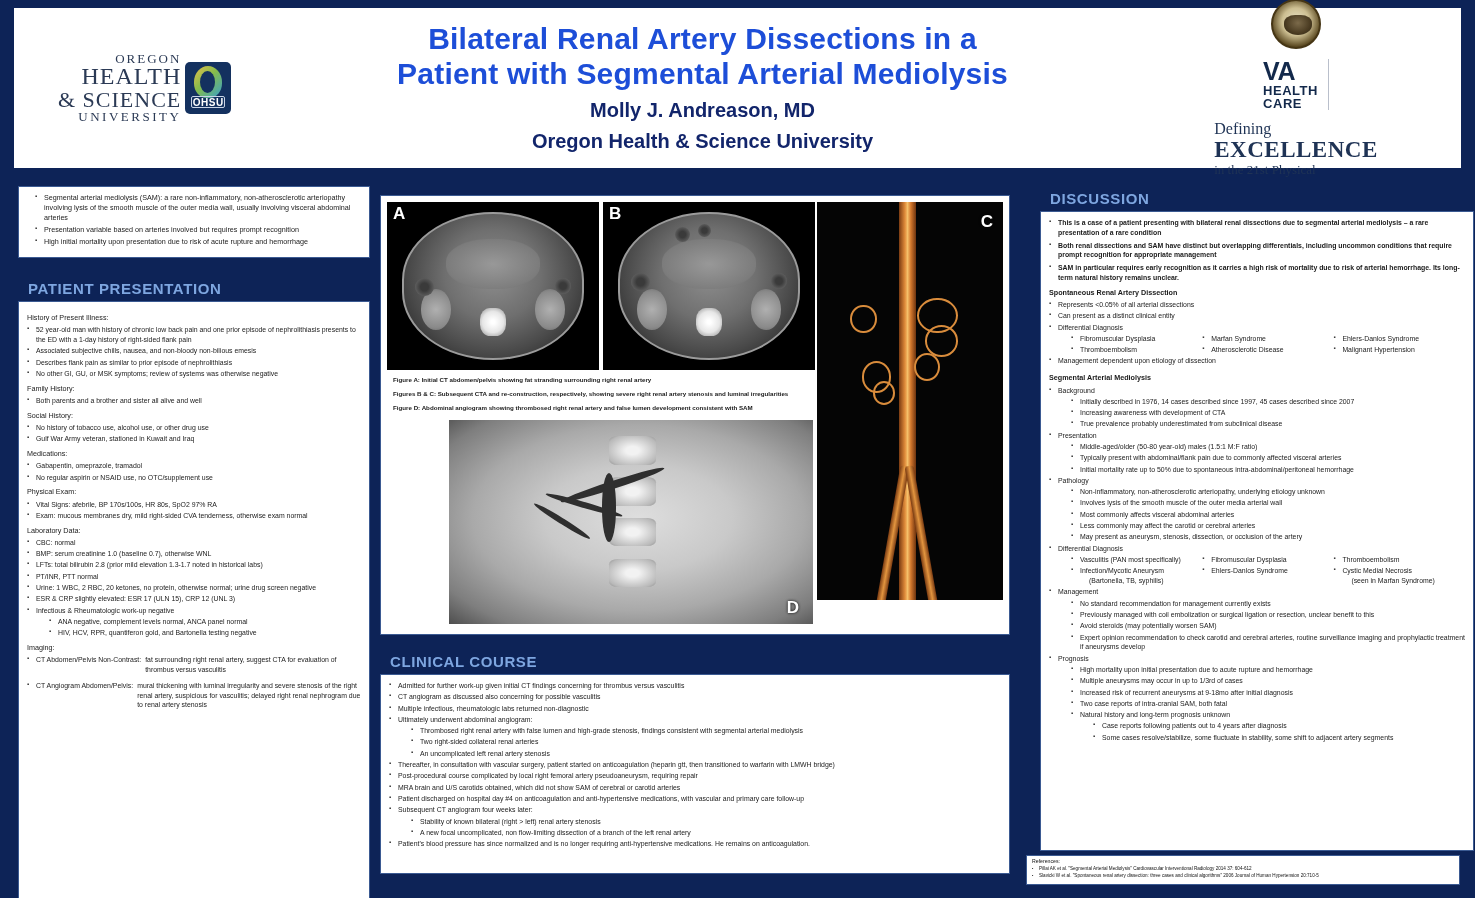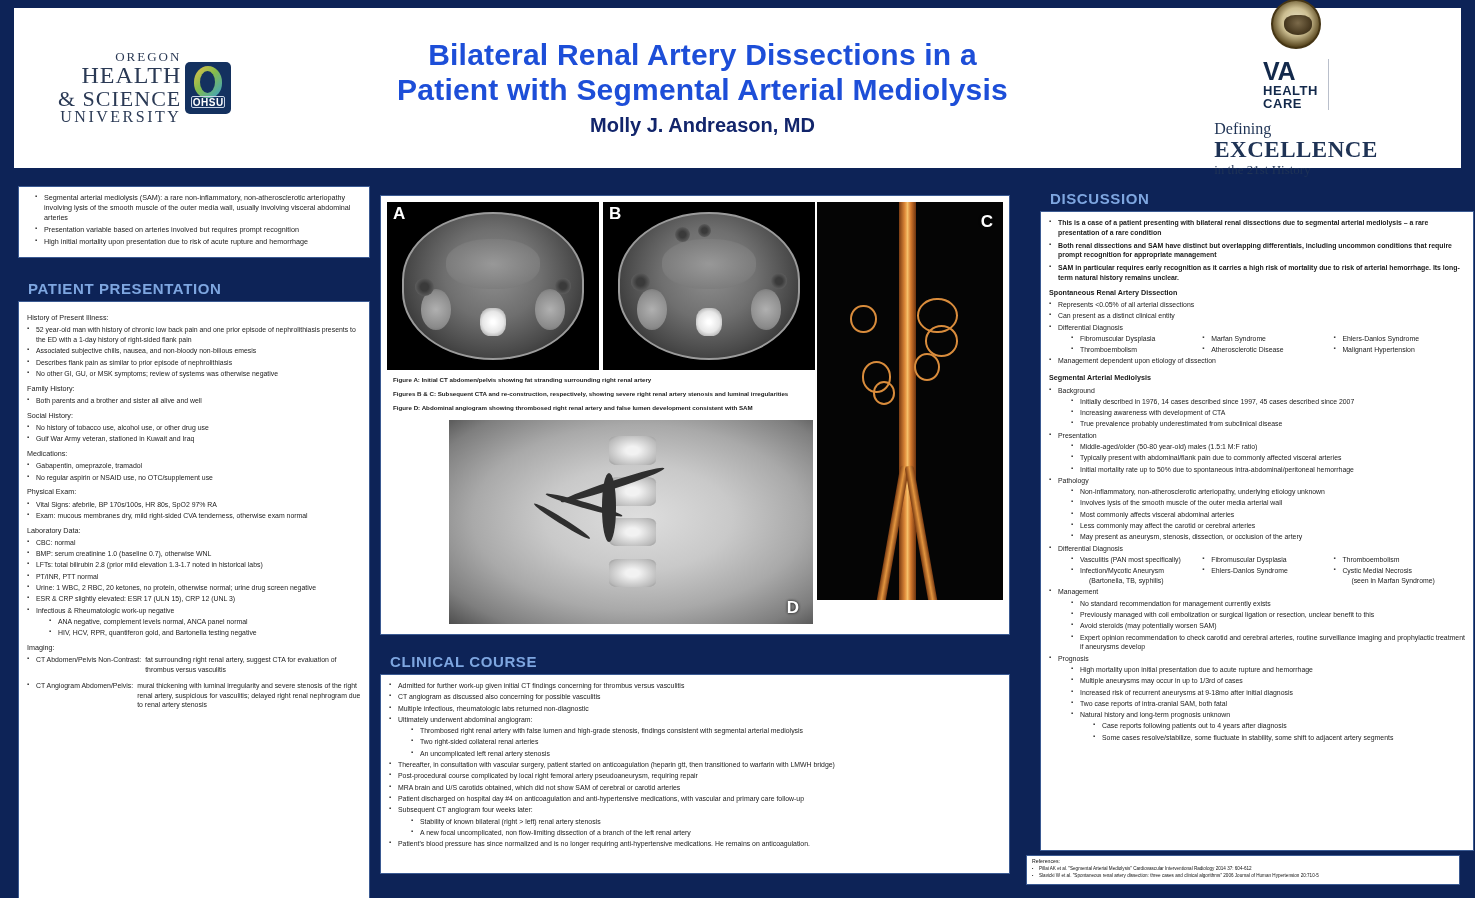--- a/index.html
+++ b/index.html
@@ -30,21 +30,21 @@
   .ohsu-logo { display: flex; align-items: center; gap: 4px; }
   .ohsu-words {
     color: #2b3a55;
     font-family: "Liberation Serif", serif;
     text-align: right;
     line-height: 0.98;
   }
   .ohsu-words .l1 { font-size: 13px; letter-spacing: 2px; }
   .ohsu-words .l2 { font-size: 24px; letter-spacing: 1px; font-weight: 400;}
   .ohsu-words .l3 { font-size: 22px; letter-spacing: 1px;}
-  .ohsu-words .l4 { font-size: 16px; letter-spacing: 2.5px;}
+  .ohsu-words .l4 { font-size: 13px; letter-spacing: 2.5px;}
   .ohsu-mark {
     width: 46px; height: 52px;
     background: #14315f;
     border-radius: 5px;
     position: relative;
     flex: 0 0 auto;
     overflow: hidden;
   }
   .ohsu-mark .flame {
     position:absolute; left:9px; top:4px; width:28px; height:32px;
@@ -264,33 +264,34 @@
             <div class="flame2"></div>
           <div class="tag">OHSU</div>
         </div>
       </div>
     </div>
 
     <div class="title-block">
       <div class="title-main">Bilateral Renal Artery Dissections in a</div>
       <div class="title-main">Patient with Segmental Arterial Mediolysis</div>
       <div class="title-author">Molly J. Andreason, MD</div>
+      <div class="title-author">Oregon Health &amp; Science University</div>
     </div>
 
     <div class="logo-right">
       <div class="va-seal"></div>
       <div class="va-text">
         <div class="va">VA</div>
         <div class="hc">HEALTH</div>
         <div class="hc">CARE</div>
       </div>
       <div class="defining">
         <div class="d1">Defining</div>
         <div class="d2">EXCELLENCE</div>
-        <div class="d3">in the 21st History</div>
+        <div class="d3">in the 21st Physical</div>
       </div>
     </div>
   </div>
 
   <div class="col-left">
 
     <div class="panel" id="introPanel">
       <ul>
         <li>Segmental arterial mediolysis (SAM): a rare non-inflammatory, non-atherosclerotic arteriopathy involving lysis of the smooth muscle of the outer media wall, usually involving visceral abdominal arteries</li>
         <li>Presentation variable based on arteries involved but requires prompt recognition</li>

